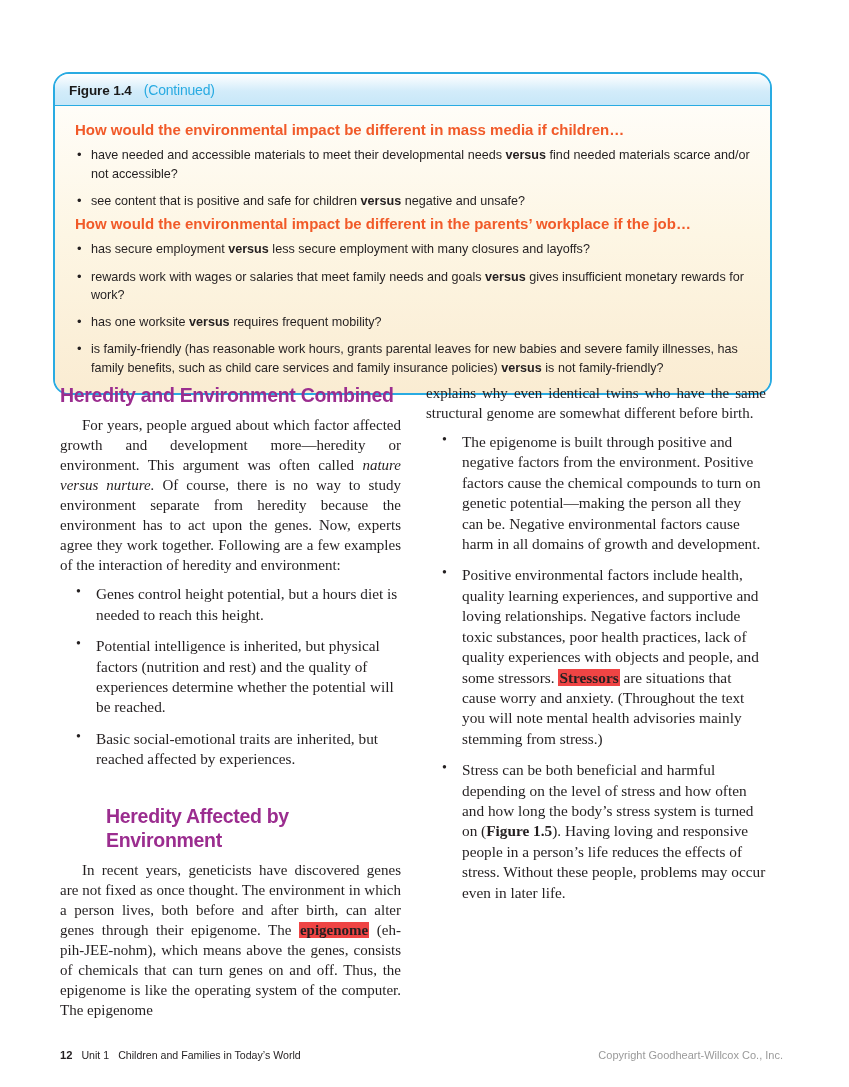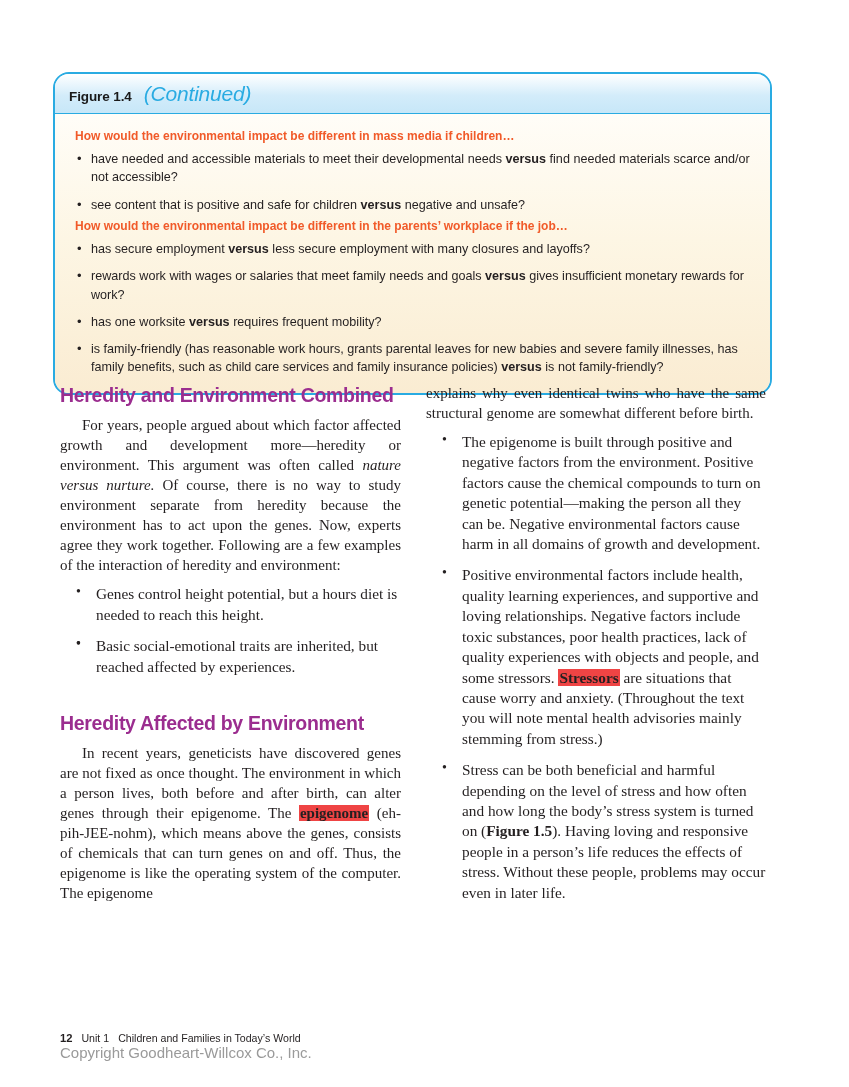--- a/index.html
+++ b/index.html
@@ -46,35 +46,34 @@
   }
   .figure-label {
     font-family: "Liberation Sans", sans-serif;
     font-weight: bold;
     font-size: 13.5px;
     color: #1a1a1a;
     letter-spacing: -0.1px;
   }
   .figure-continued {
     font-family: "Liberation Sans", sans-serif;
-    font-style: italic;
-    font-size: 21px;
+    font-size: 14px;
     color: #29ABE2;
     letter-spacing: -0.2px;
   }
   .figure-body {
     background: linear-gradient(to bottom, #fffdf8 0%, #fdf6e4 45%, #faecd2 100%);
     padding: 10px 16px 14px 16px;
     font-family: "Liberation Sans", sans-serif;
   }
   .fig-q {
     color: #F15A29;
     font-family: "Liberation Sans", sans-serif;
     font-weight: bold;
-    font-size: 12px;
+    font-size: 15px;
     line-height: 1.35;
     margin: 4px 0 6px 4px;
   }
   .fig-q.second { }
   .fig-list {
     list-style: none;
     margin: 0 0 0 4px;
     padding: 0;
   }
   .fig-list li {
@@ -111,21 +110,21 @@
 
   h2.sec {
     font-family: "Liberation Sans", sans-serif;
     font-weight: bold;
     color: #9B2D8F;
     font-size: 19.5px;
     line-height: 1.24;
     margin: 0 0 8px 0;
     letter-spacing: -0.3px;
   }
-  h2.sec.spaced { margin-top: 34px; }
+  h2.sec.spaced { margin-top: 34px; margin-left: 46px; }
 
   p.body {
     font-family: "Liberation Serif", serif;
     font-size: 15px;
     line-height: 1.335;
     margin: 0;
     text-align: justify;
     text-indent: 22px;
     color: #231f20;
   }
@@ -164,33 +163,32 @@
   
   .footer {
     position: absolute;
     left: 60px;
     bottom: 26px;
     width: 723px;
     display: flex;
     align-items: baseline;
     justify-content: space-between;
     font-family: "Liberation Sans", sans-serif;
-    flex-direction: column;
   }
   .footer-left {
     display: flex;
     align-items: baseline;
     gap: 9px;
     font-size: 10.6px;
     color: #231f20;
   }
   .footer-pageno { font-weight: bold; font-size: 11.2px; }
   .footer-unit { font-weight: normal; }
   .footer-right {
-    font-size: 15px;
+    font-size: 11px;
     color: #9a9a9a;
   }
 </style>
 </head>
 <body>
 
 <div class="page">
 
   <div class="figure-box">
     <div class="figure-header">
@@ -234,21 +232,21 @@
 
       <h2 class="sec">Heredity and Environment Combined</h2>
 
       <p class="body"><span>For years, people argued about which factor affected growth and development more—heredity or environment. This argument was often called </span><i>nature versus nurture.</i><span> Of course, there is no way to study environment separate from heredity because the environment has to act upon the genes. Now, experts agree they work together. Following are a few examples of the interaction of heredity and environment:</span></p>
 
       <ul class="bullets">
         <li>
           <span class="dot">•</span><span>Genes control height potential, but a hours diet is needed to reach this height.</span>
         </li>
         <li>
-          <span class="dot">•</span>
+          <span class="dot">•</span><span>Potential intelligence is inherited, but physical factors (nutrition and rest) and the quality of experiences determine whether the potential will be reached.</span>
         </li>
         <li>
           <span class="dot">•</span><span>Basic social-emotional traits are inherited, but reached affected by experiences.</span>
         </li>
       </ul>
 
       <h2 class="sec spaced">Heredity Affected by Environment</h2>
 
       <p class="body"><span>In recent years, geneticists have discovered genes are not fixed as once thought. The environment in which a person lives, both before and after birth, can alter genes through their epigenome. The </span><span class="hl">epigenome</span><span> (eh-pih-JEE-nohm), which means above the genes, consists of chemicals that can turn genes on and off. Thus, the epigenome is like the operating system of the computer. The epigenome</span></p>
 

